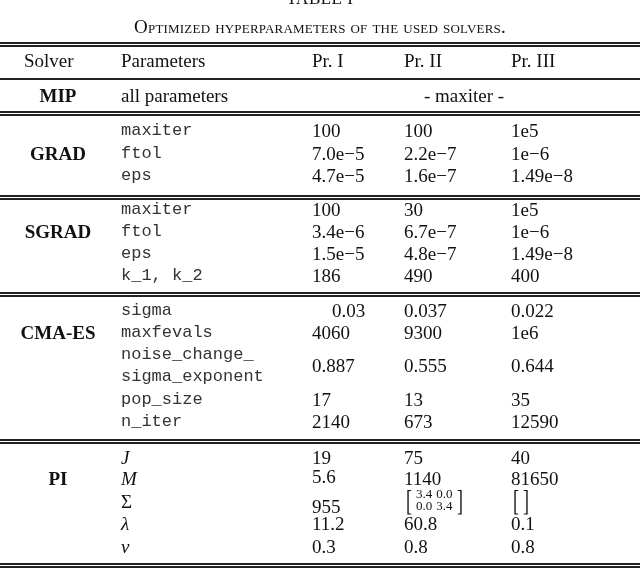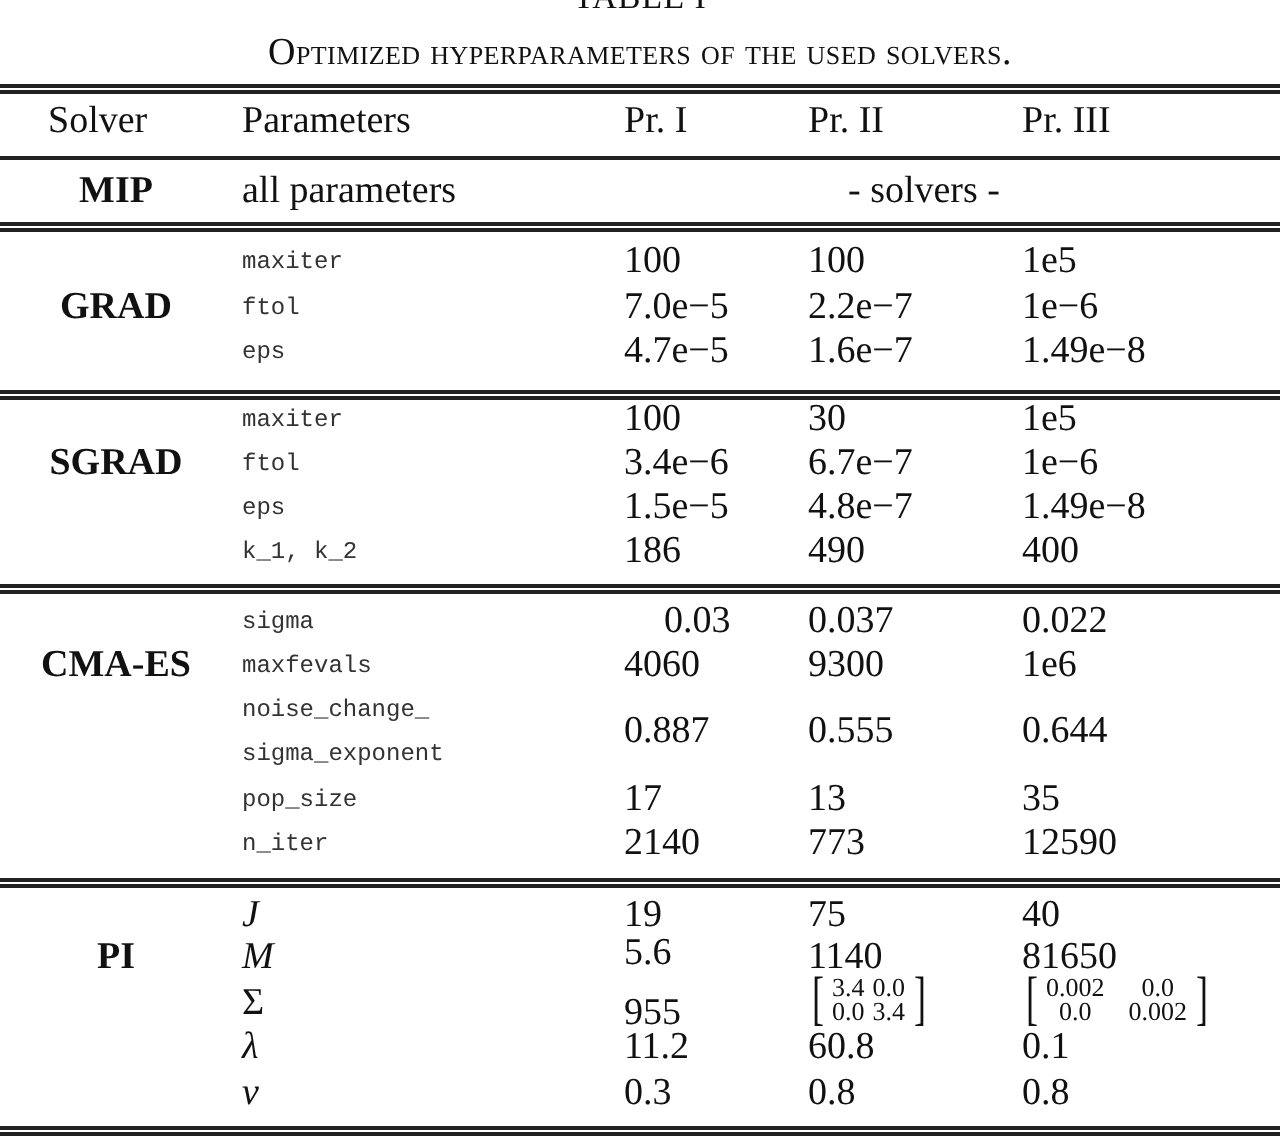--- a/index.html
+++ b/index.html
@@ -7,21 +7,21 @@
          font-family: "Liberation Serif", "DejaVu Serif", serif; color: #111; }
   .table-label { position: absolute; top: -11px; left: 0; width: 640px; text-align: center;
                  font-size: 17px; letter-spacing: 0.5px; }
   .caption { position: absolute; top: 16px; left: 0; width: 640px; text-align: center;
              font-size: 19px; font-variant: small-caps; letter-spacing: 0.2px; }
   .rule { position: absolute; left: 0; width: 640px; background: #222; }
   .rule.double { height: 1.5px; }
   .cell { position: absolute; font-size: 19px; line-height: 22px; white-space: nowrap; }
   .hdr { font-weight: normal; }
   .solver { font-weight: bold; width: 116px; text-align: center; left: 0; }
-  .mono { font-family: "Liberation Mono", "DejaVu Sans Mono", monospace; font-size: 12px; color: #333; }
+  .mono { font-family: "Liberation Mono", "DejaVu Sans Mono", monospace; font-size: 17px; color: #333; }
   .math { font-style: italic; }
   .c1 { left: 312px; }
   .c2 { left: 404px; }
   .c3 { left: 511px; }
   .p { left: 121px; }
   .matrix { display: inline-flex; align-items: center; font-size: 13px; line-height: 12px; }
   .matrix .br { font-size: 30px; line-height: 26px; font-weight: 200; transform: scaleX(0.6); }
   .matrix table { border-collapse: collapse; }
   .matrix td { padding: 0 2px; text-align: center; }
 </style>
@@ -36,21 +36,21 @@
 
 <div class="cell hdr" style="top:50px; left:24px;">Solver</div>
 <div class="cell hdr" style="top:50px; left:121px;">Parameters</div>
 <div class="cell hdr" style="top:50px; left:312px;">Pr. I</div>
 <div class="cell hdr" style="top:50px; left:404px;">Pr. II</div>
 <div class="cell hdr" style="top:50px; left:511px;">Pr. III</div>
 <div class="rule double" style="top:78px;"></div>
 
 <div class="cell solver" style="top:85px;">MIP</div>
 <div class="cell p" style="top:85px;">all parameters</div>
-<div class="cell" style="top:85px; left:424px;">- solvers -</div>
+<div class="cell" style="top:85px; left:424px;">- maxiter -</div>
 <div class="rule double" style="top:111px;"></div>
 <div class="rule double" style="top:114px;"></div>
 
 <div class="cell solver" style="top:143px;">GRAD</div>
 <div class="cell p mono" style="top:120px;">maxiter</div>
 <div class="cell c1" style="top:120px;">100</div>
 <div class="cell c2" style="top:120px;">100</div>
 <div class="cell c3" style="top:120px;">1e5</div>
 <div class="cell p mono" style="top:143px;">ftol</div>
 <div class="cell c1" style="top:143px;">7.0e−5</div>
@@ -96,21 +96,21 @@
 <div class="cell p mono" style="top:366px;">sigma_exponent</div>
 <div class="cell c1" style="top:355px;">0.887</div>
 <div class="cell c2" style="top:355px;">0.555</div>
 <div class="cell c3" style="top:355px;">0.644</div>
 <div class="cell p mono" style="top:389px;">pop_size</div>
 <div class="cell c1" style="top:389px;">17</div>
 <div class="cell c2" style="top:389px;">13</div>
 <div class="cell c3" style="top:389px;">35</div>
 <div class="cell p mono" style="top:411px;">n_iter</div>
 <div class="cell c1" style="top:411px;">2140</div>
-<div class="cell c2" style="top:411px;">773</div>
+<div class="cell c2" style="top:411px;">673</div>
 <div class="cell c3" style="top:411px;">12590</div>
 <div class="rule double" style="top:439px;"></div>
 <div class="rule double" style="top:442px;"></div>
 
 <div class="cell solver" style="top:468px;">PI</div>
 <div class="cell p math" style="top:447px;">J</div>
 <div class="cell c1" style="top:447px;">19</div>
 <div class="cell c2" style="top:447px;">75</div>
 <div class="cell c3" style="top:447px;">40</div>
 <div class="cell p math" style="top:468px;">M</div>
@@ -133,32 +133,20 @@
             <td>3.4</td>
           </tr>
         </tbody>
       </table>
     <span class="br">]</span>
   </span>
 </div>
 <div class="cell c3" style="top:487px;">
   <span class="matrix">
     <span class="br">[</span>
-    <table>
-        <tbody>
-          <tr>
-            <td>0.002</td>
-            <td style="padding-left:10px;">0.0</td>
-          </tr>
-    <tr>
-            <td>0.0</td>
-            <td style="padding-left:10px;">0.002</td>
-          </tr>
-        </tbody>
-      </table>
     <span class="br">]</span>
   </span>
 </div>
 <div class="cell p math" style="top:513px;">λ</div>
 <div class="cell c1" style="top:513px;">11.2</div>
 <div class="cell c2" style="top:513px;">60.8</div>
 <div class="cell c3" style="top:513px;">0.1</div>
 <div class="cell p math" style="top:536px;">ν</div>
 <div class="cell c1" style="top:536px;">0.3</div>
 <div class="cell c2" style="top:536px;">0.8</div>

